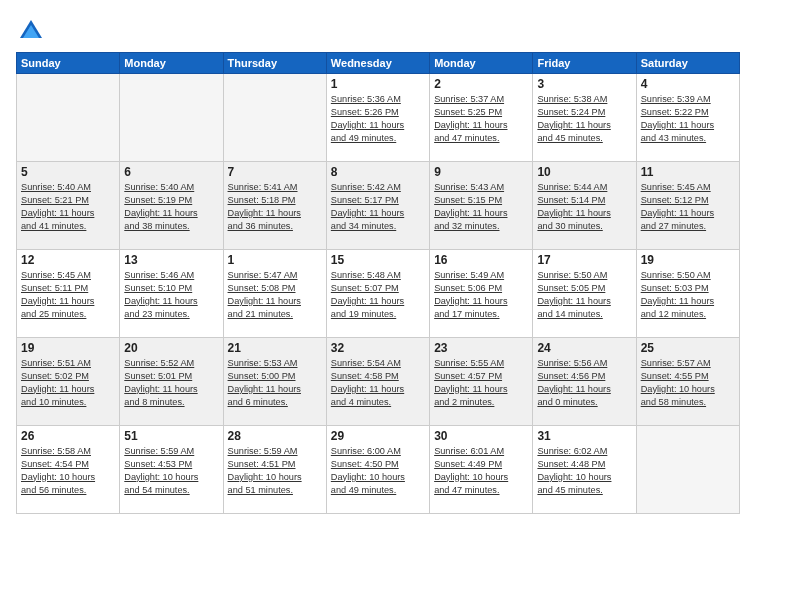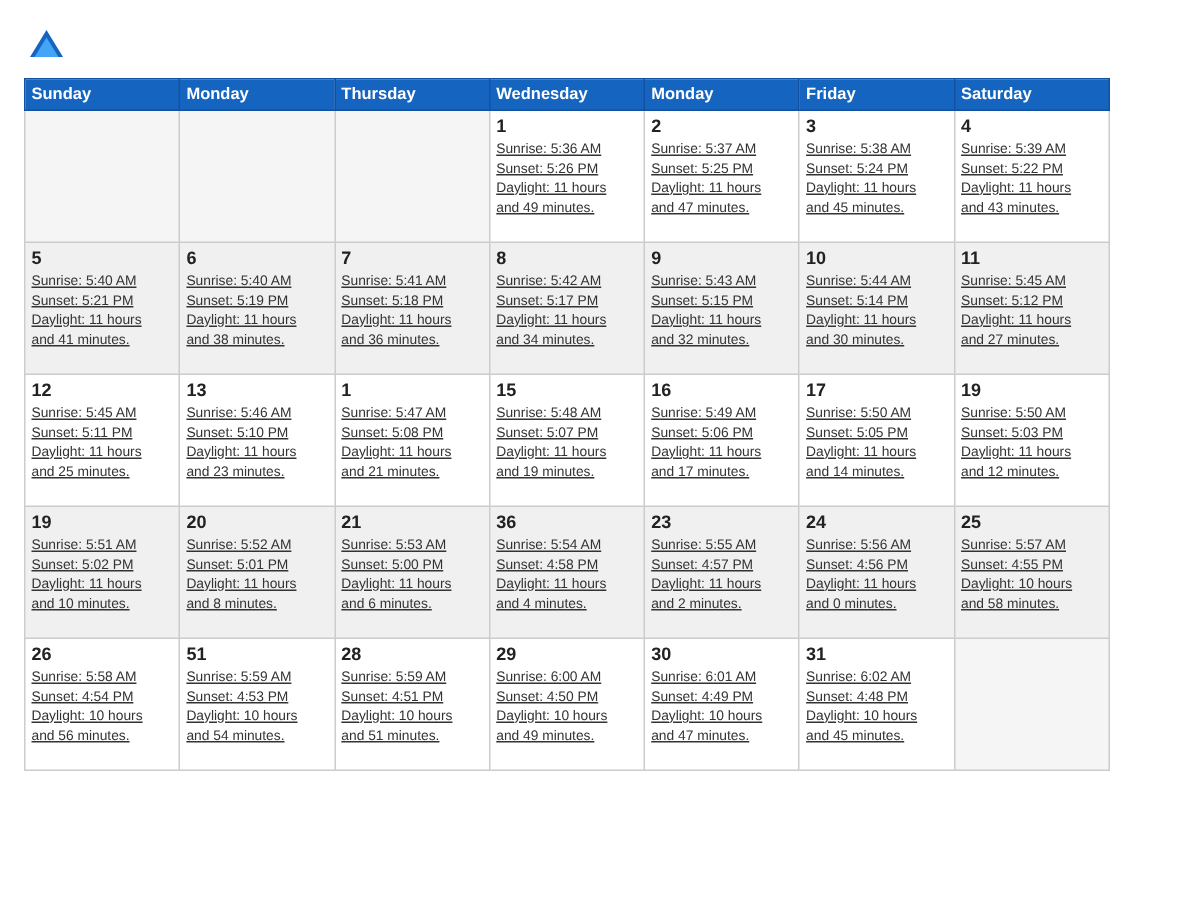--- a/index.html
+++ b/index.html
@@ -223,21 +223,21 @@
           </td>
           <td>
             <div class="day-number">20</div>
             <div class="day-info">Sunrise: 5:52 AM<br>Sunset: 5:01 PM<br>Daylight: 11 hours<br>and 8 minutes.</div>
           </td>
           <td>
             <div class="day-number">21</div>
             <div class="day-info">Sunrise: 5:53 AM<br>Sunset: 5:00 PM<br>Daylight: 11 hours<br>and 6 minutes.</div>
           </td>
           <td>
-            <div class="day-number">36</div>
+            <div class="day-number">32</div>
             <div class="day-info">Sunrise: 5:54 AM<br>Sunset: 4:58 PM<br>Daylight: 11 hours<br>and 4 minutes.</div>
           </td>
           <td>
             <div class="day-number">23</div>
             <div class="day-info">Sunrise: 5:55 AM<br>Sunset: 4:57 PM<br>Daylight: 11 hours<br>and 2 minutes.</div>
           </td>
           <td>
             <div class="day-number">24</div>
             <div class="day-info">Sunrise: 5:56 AM<br>Sunset: 4:56 PM<br>Daylight: 11 hours<br>and 0 minutes.</div>
           </td>

